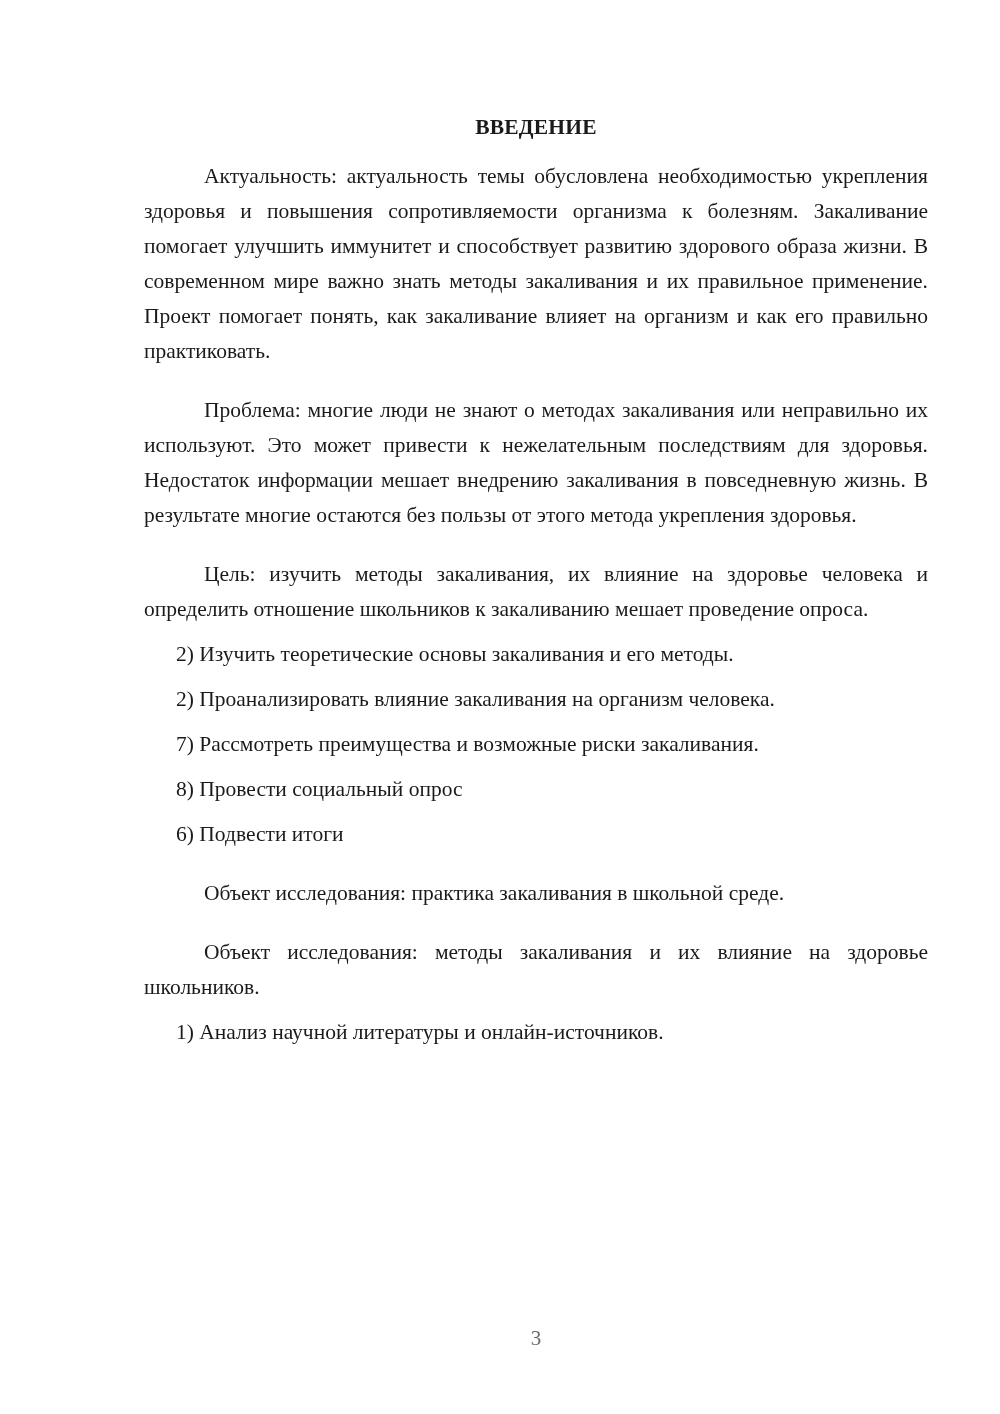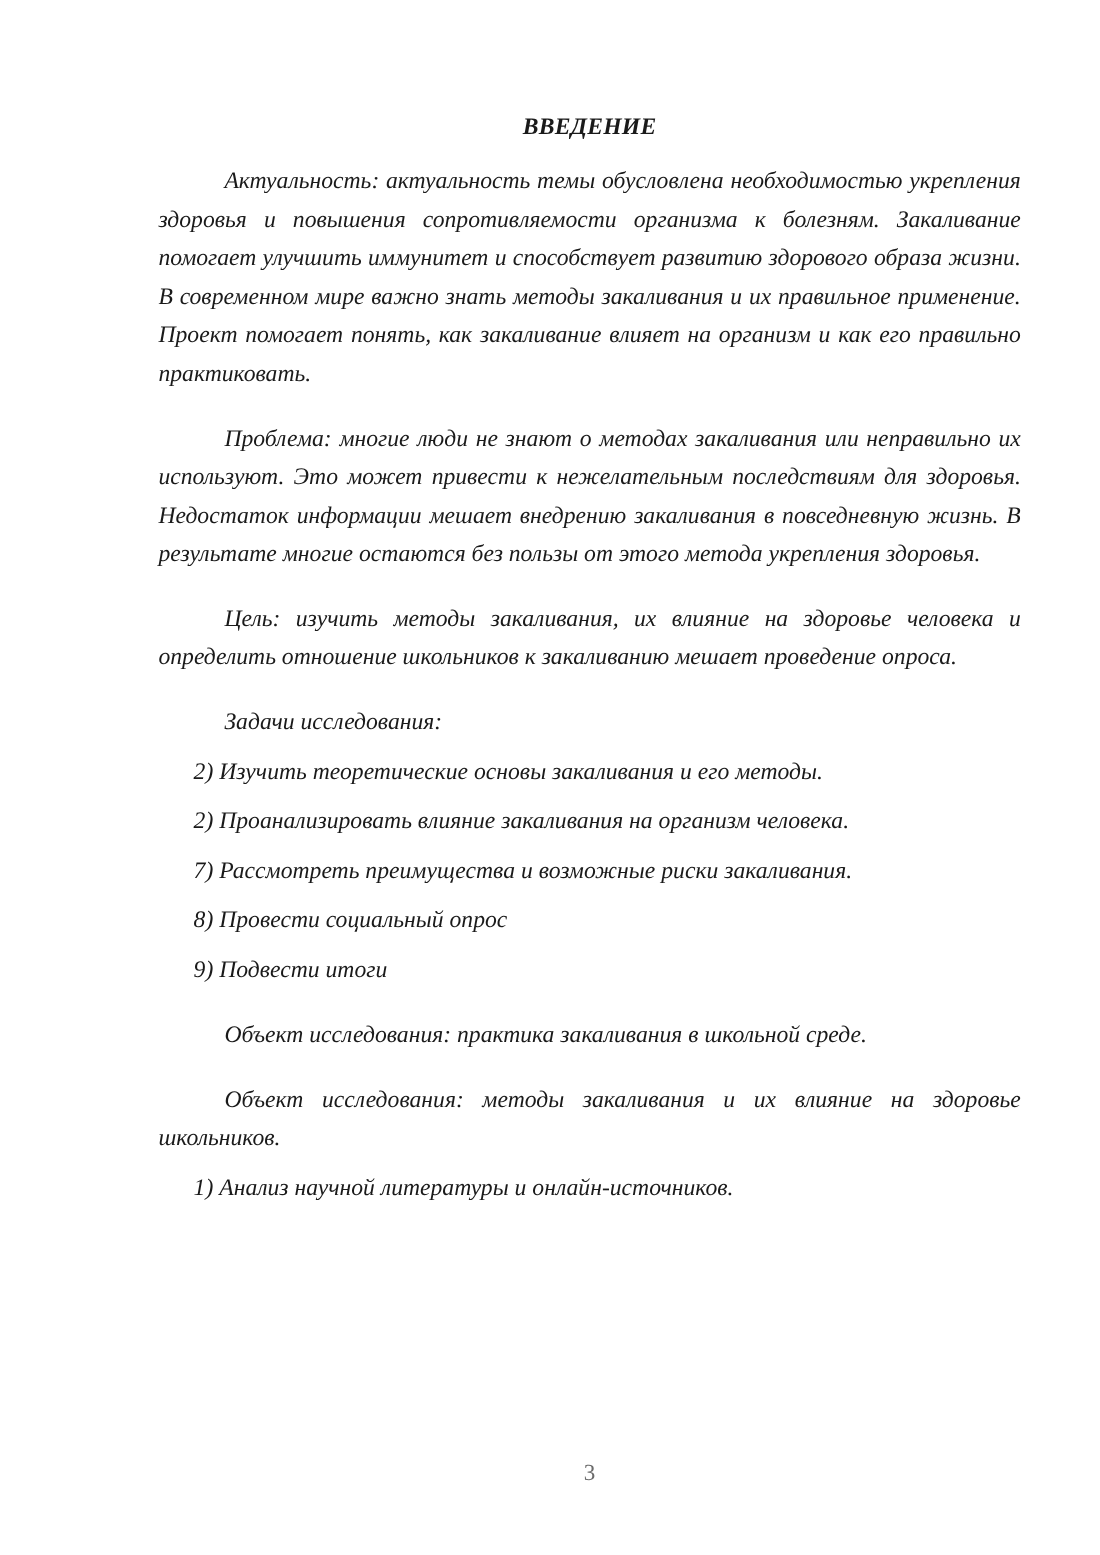--- a/index.html
+++ b/index.html
@@ -1,20 +1,20 @@
 <!DOCTYPE html>
 <html><head>
   <meta charset="utf-8">
   <style>
     html, body { margin: 0; padding: 0; background: #ffffff; }
     body { width: 1000px; height: 1414px; position: relative; overflow: hidden; }
     .page {
-      position: absolute; left: 144px; top: 98px; width: 784px;
+      position: absolute; left: 144px; top: 110px; width: 784px;
       font-family: "Liberation Serif", "DejaVu Serif", serif;
-      font-size: 21.5px; color: #1a1a1a; line-height: 35px; font-style: italic;
+      font-size: 21.5px; color: #1a1a1a; line-height: 35px;
     }
     h1 {
       font-size: 21.5px; font-weight: bold; text-align: center;
       margin: 0 0 0 0; line-height: 35px; letter-spacing: 0.2px;
       padding-left: 0;
     }
     p { margin: 0; text-align: justify; }
     p.indent { text-indent: 60px; }
     .gap { margin-top: 24px; }
     .list-item { margin: 10px 0 0 32px; }
@@ -29,28 +29,27 @@
 
 <div class="page">
   <h1>ВВЕДЕНИЕ</h1>
 
   <p class="indent" style="margin-top:14px;">Актуальность: актуальность темы обусловлена необходимостью укрепления здоровья и повышения сопротивляемости организма к болезням. Закаливание помогает улучшить иммунитет и способствует развитию здорового образа жизни. В современном мире важно знать методы закаливания и их правильное применение. Проект помогает понять, как закаливание влияет на организм и как его правильно практиковать.</p>
 
   <p class="indent gap">Проблема: многие люди не знают о методах закаливания или неправильно их используют. Это может привести к нежелательным последствиям для здоровья. Недостаток информации мешает внедрению закаливания в повседневную жизнь. В результате многие остаются без пользы от этого метода укрепления здоровья.</p>
 
   <p class="indent gap">Цель: изучить методы закаливания, их влияние на здоровье человека и определить отношение школьников к закаливанию мешает проведение опроса.</p>
 
-  <p class="indent gap">Задачи исследования:</p>
 
   <div>
     <div class="list-item">2) Изучить теоретические основы закаливания и его методы.</div>
     <div class="list-item">2) Проанализировать влияние закаливания на организм человека.</div>
     <div class="list-item">7) Рассмотреть преимущества и возможные риски закаливания.</div>
     <div class="list-item">8) Провести социальный опрос</div>
-    <div class="list-item">9) Подвести итоги</div>
+    <div class="list-item">6) Подвести итоги</div>
   </div>
 
   <p class="indent gap">Объект исследования: практика закаливания в школьной среде.</p>
 
   <p class="indent gap">Объект исследования: методы закаливания и их влияние на здоровье школьников.</p>
 
 
 
   <div>
     <div class="list-item">1) Анализ научной литературы и онлайн-источников.</div>

